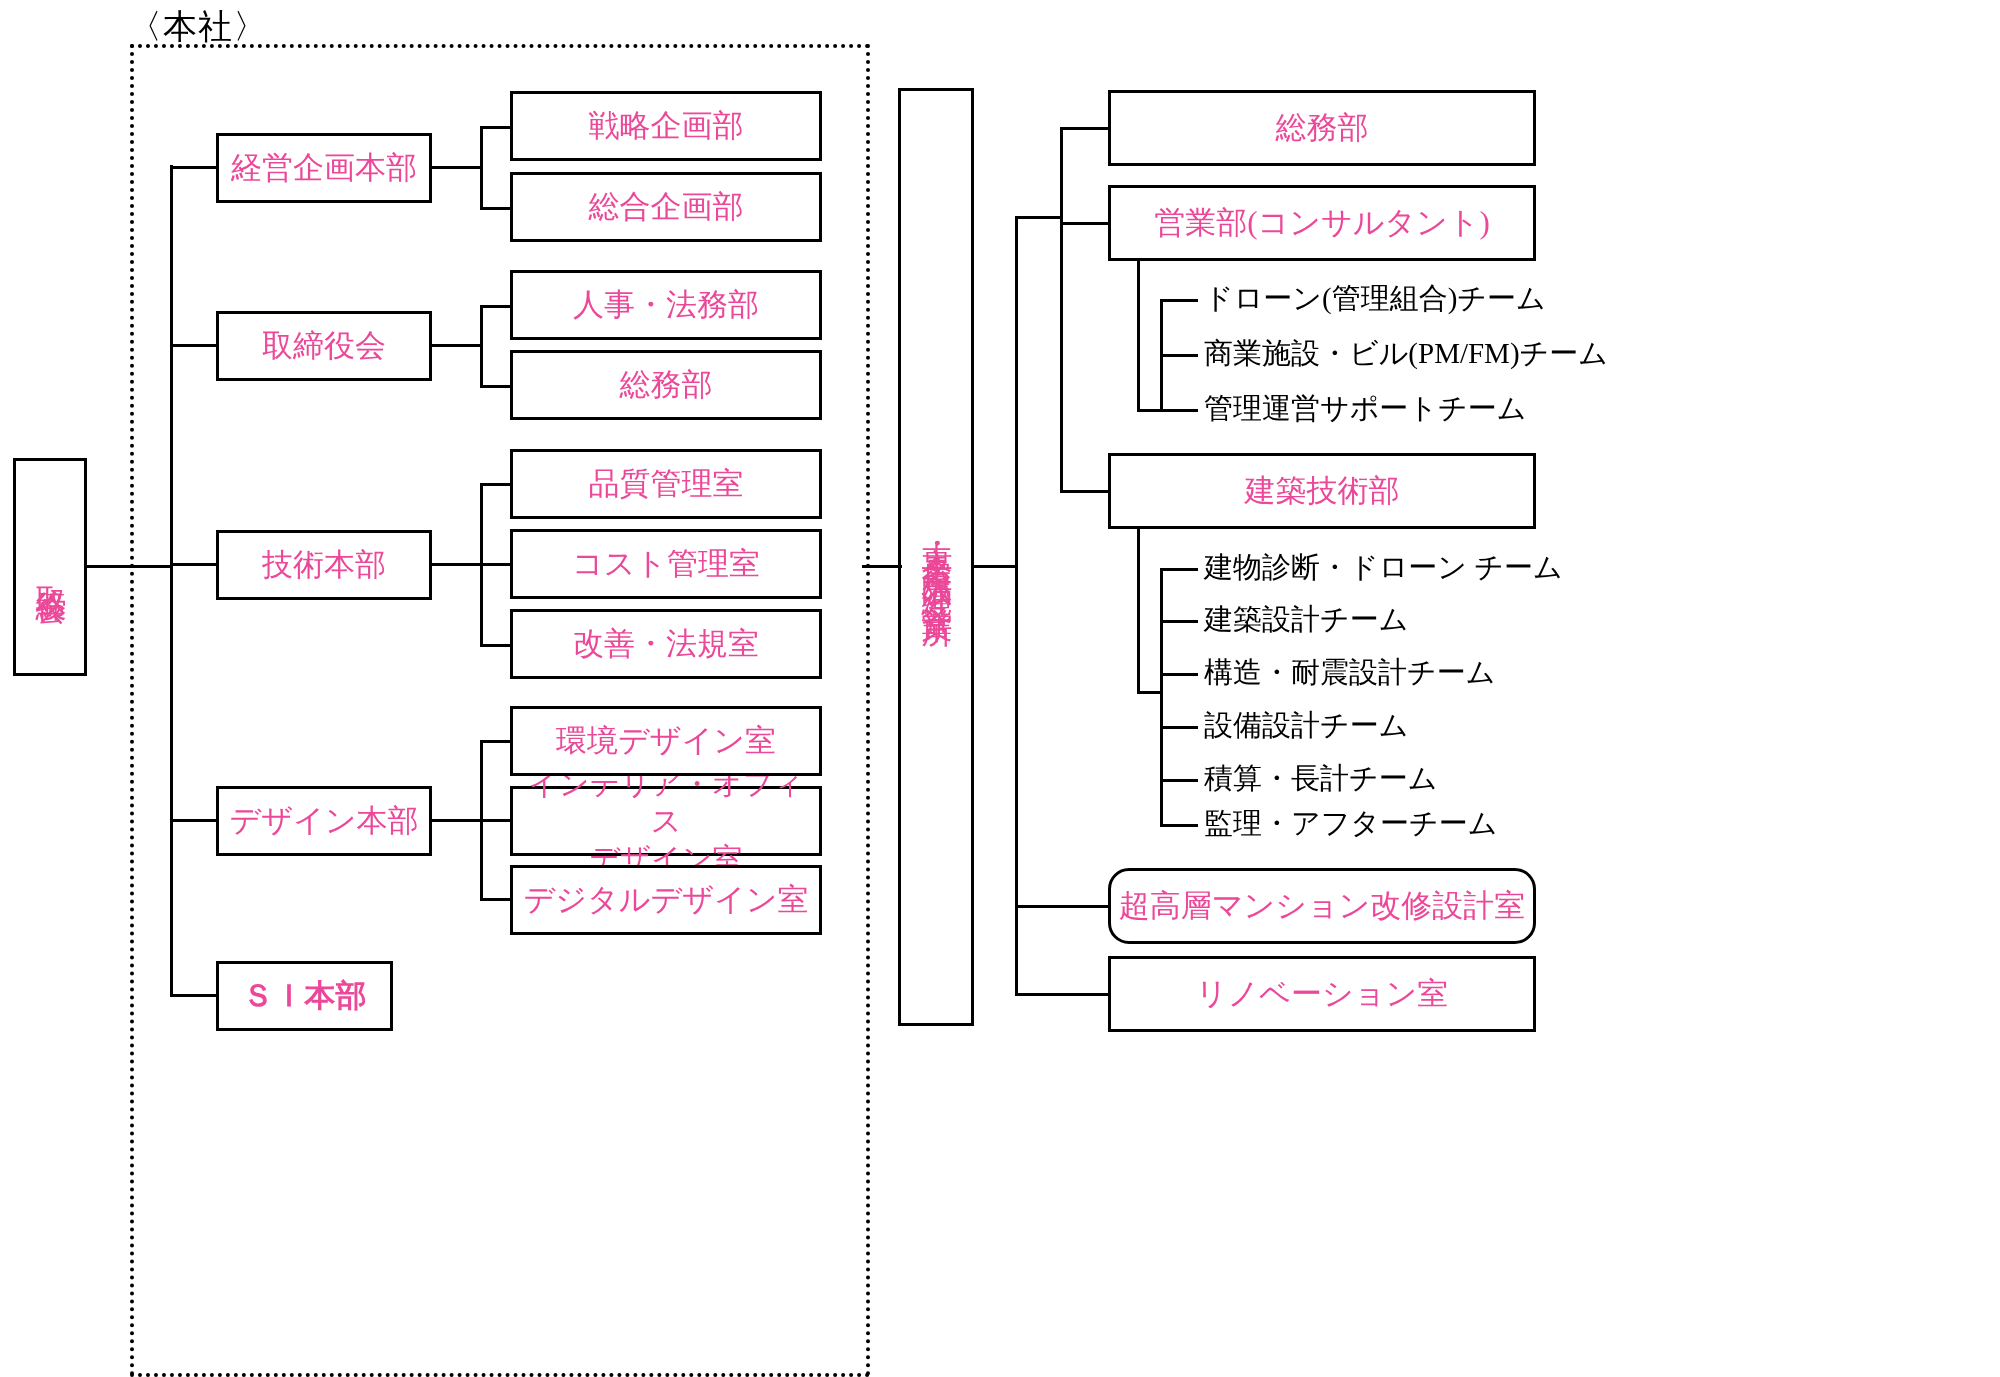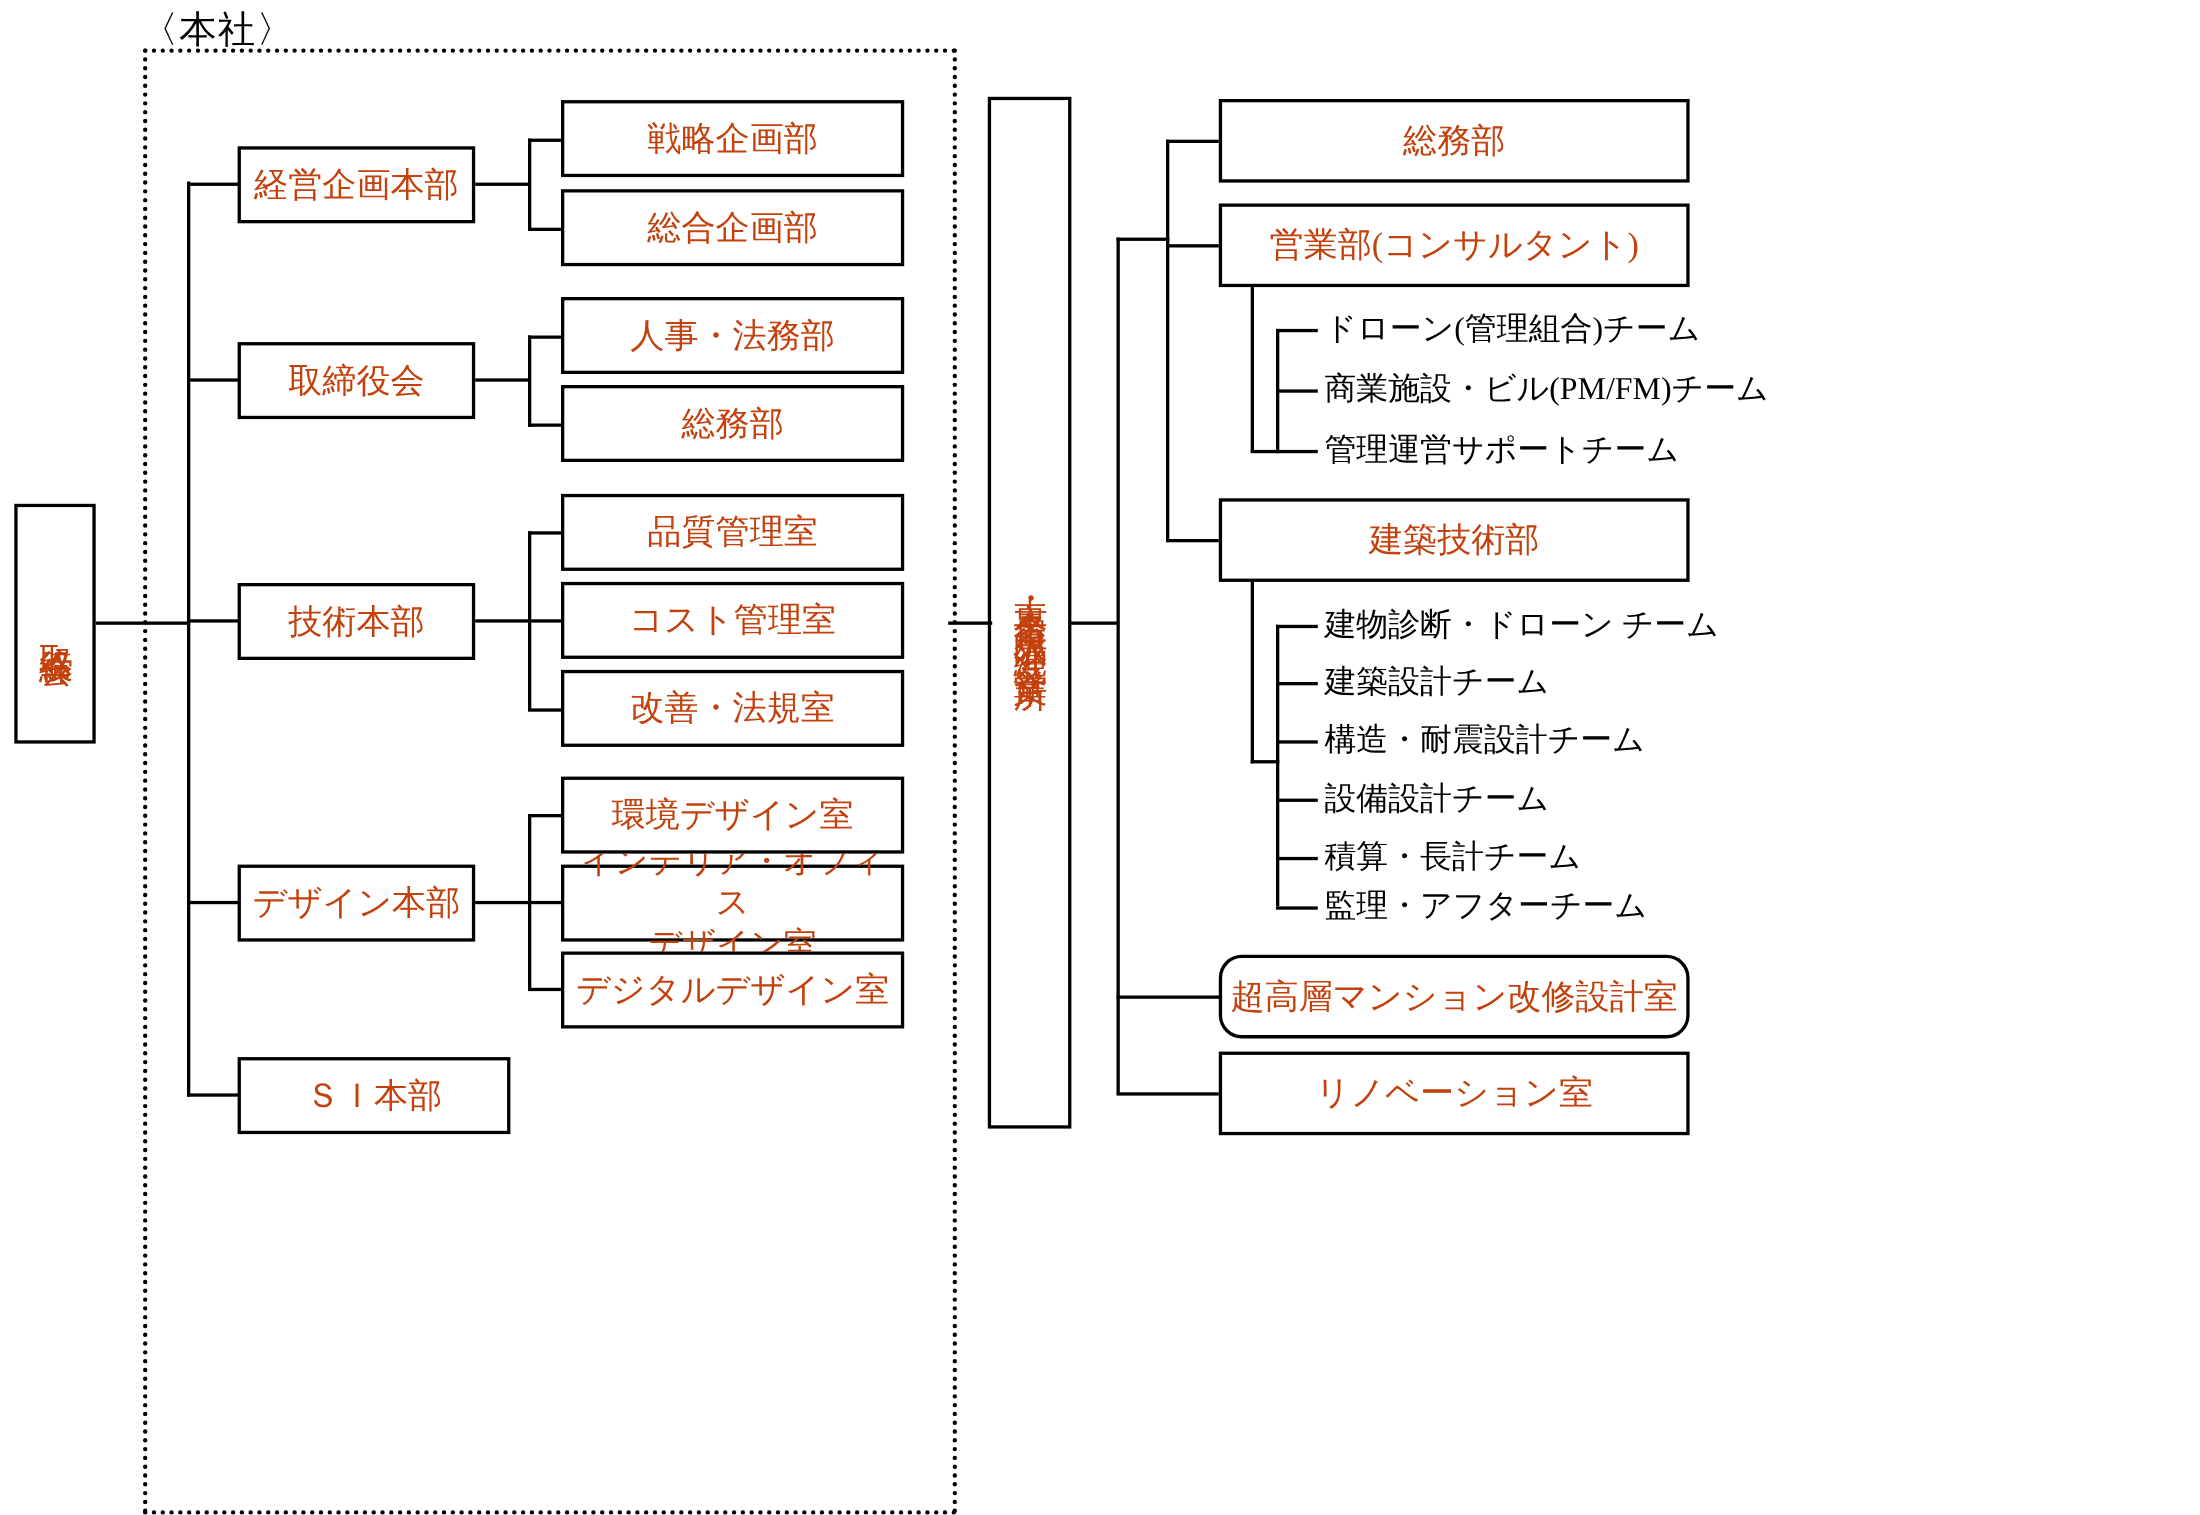--- a/index.html
+++ b/index.html
@@ -30,21 +30,21 @@
     background: transparent;
   }
 
   .node {
     border: 3px solid #000;
     background: #fff;
     display: flex;
     align-items: center;
     justify-content: center;
     text-align: center;
-    color: #c2410c;
+    color: #ec4899;
     line-height: 1.25;
     white-space: pre-line;
   }
   .node.sz-lg   { font-size: 31px; }
   .node.sz-md   { font-size: 30px; }
 
   
   .node.vertical {
     writing-mode: vertical-rl;
     text-orientation: upright;
@@ -89,21 +89,21 @@
 
   <div class="abs node sz-lg" style="left:216px; top:311px; width:216px; height:70px;">取締役会</div>
   <div class="ln ln-h" style="left:170px; top:344px; width:48px;"></div>
 
   <div class="abs node sz-lg" style="left:216px; top:530px; width:216px; height:70px;">技術本部</div>
   <div class="ln ln-h" style="left:170px; top:563px; width:48px;"></div>
 
   <div class="abs node sz-lg" style="left:216px; top:786px; width:216px; height:70px;">デザイン本部</div>
   <div class="ln ln-h" style="left:170px; top:819px; width:48px;"></div>
 
-  <div class="abs node sz-lg" style="left:216px; top:961px; width:248px; height:70px;">ＳＩ本部</div>
+  <div class="abs node sz-lg" style="left:216px; top:961px; width:177px; height:70px;font-weight:bold;">ＳＩ本部</div>
   <div class="ln ln-h" style="left:170px; top:994px; width:48px;"></div>
 
   <div class="ln ln-h" style="left:432px; top:166px; width:50px;"></div>
   <div class="ln ln-v" style="left:480px; top:126px; height:83px;"></div>
   <div class="ln ln-h" style="left:480px; top:126px; width:32px;"></div>
   <div class="ln ln-h" style="left:480px; top:207px; width:32px;"></div>
 
   <div class="abs node sz-lg" style="left:510px; top:91px; width:312px; height:70px;">戦略企画部</div>
   <div class="abs node sz-lg" style="left:510px; top:172px; width:312px; height:70px;">総合企画部</div>
 

